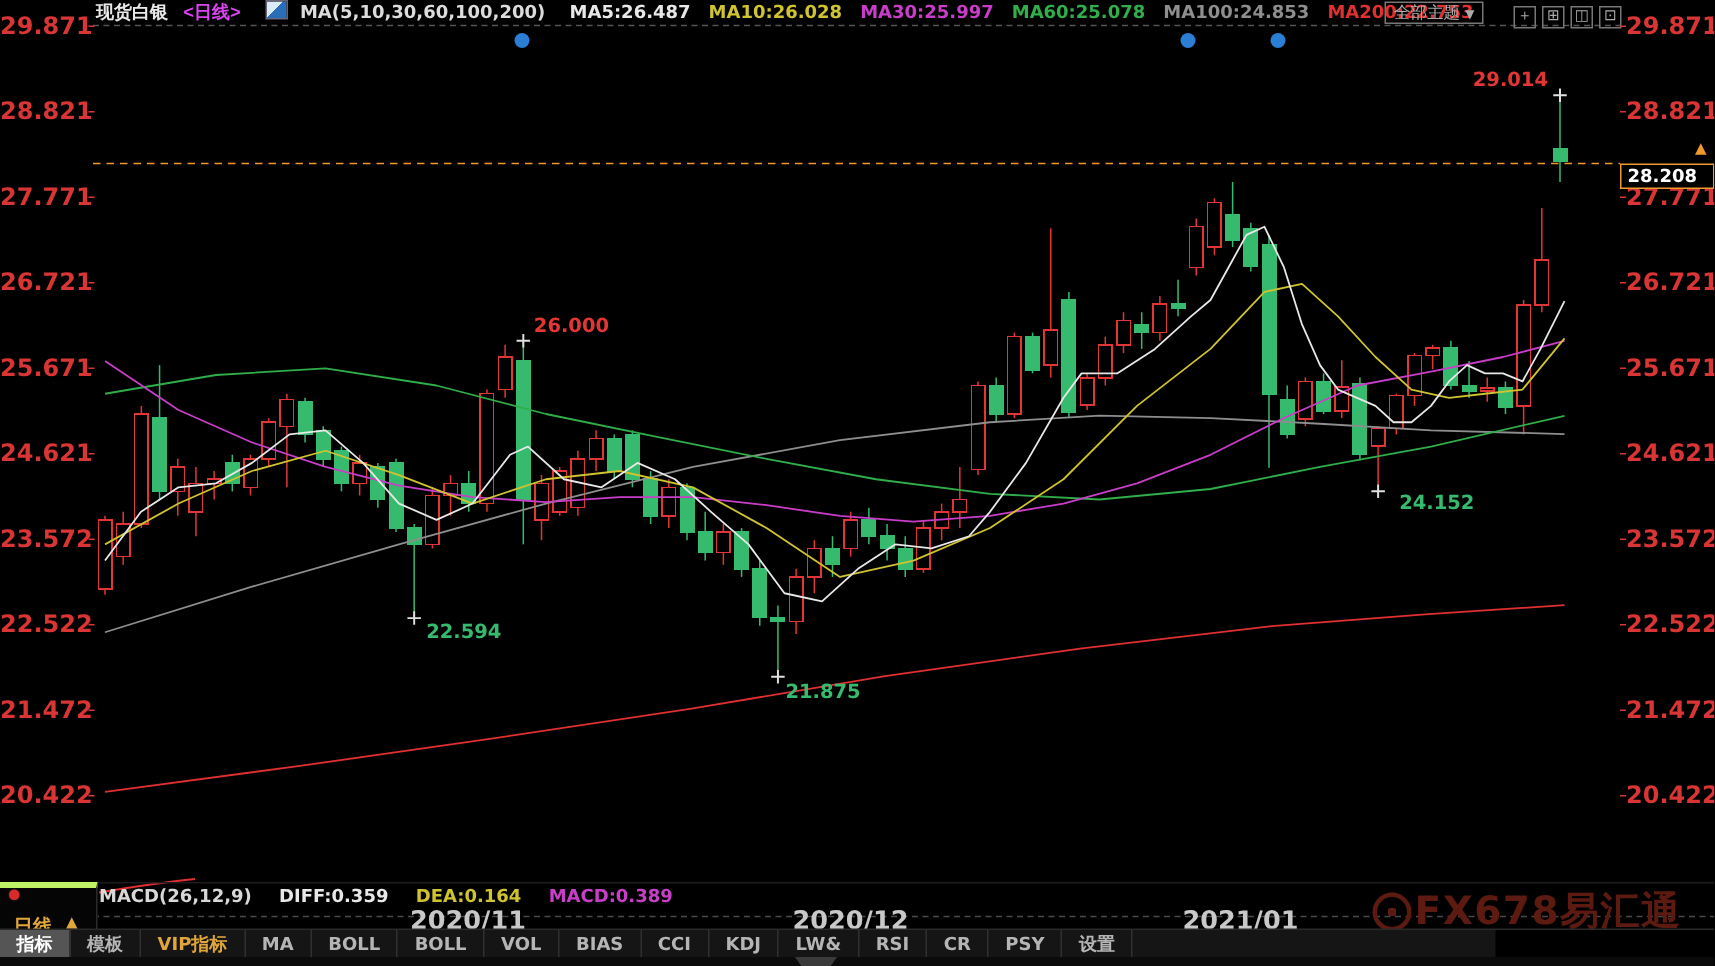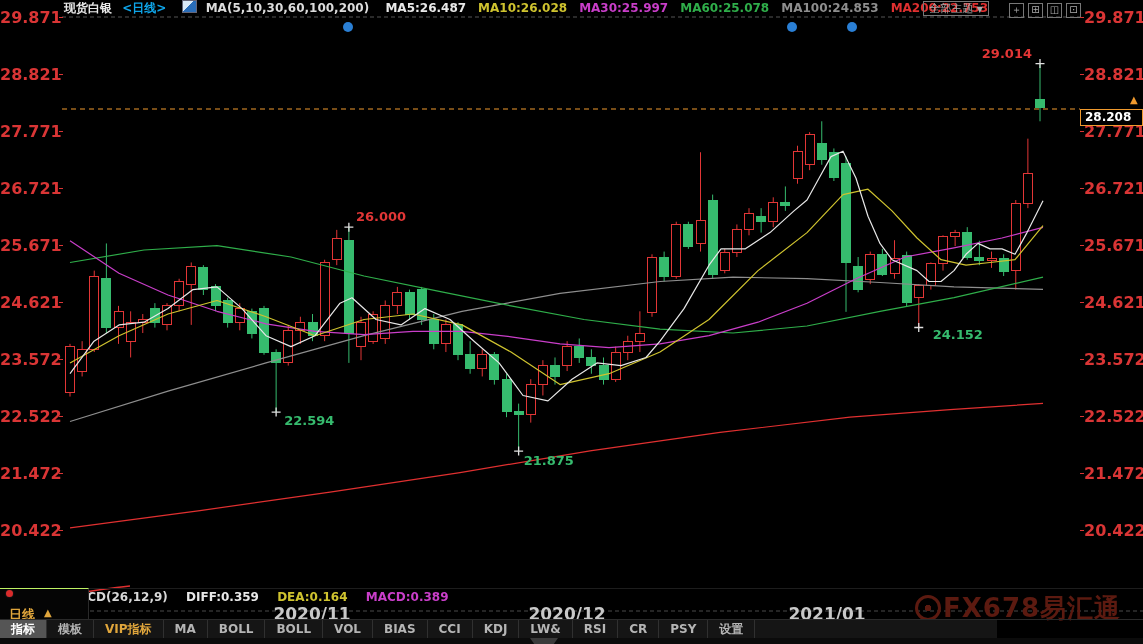--- a/index.html
+++ b/index.html
@@ -18,21 +18,21 @@
   .axlab{position:absolute;font-size:16px;font-weight:bold;color:#d93535;transform:translateY(-50%);z-index:3;}
   .axlab.left{width:56px;left:0;text-align:right;}
   .axlab.right{left:1084px;text-align:left;}
   .tick{position:absolute;width:4px;height:0;border-top:1px solid #d93535;z-index:3;}
   #price-tag{left:1080px;top:109px;width:57px;height:15px;border:1px solid #f09a2e;background:#000;
      color:#fff;font-size:12px;font-weight:bold;line-height:15px;padding-left:4px;}
   #edge-arrow{left:1130px;top:94px;color:#f09a2e;font-size:10px;z-index:4;}
   #macd-row{left:66px;top:590px;font-size:12px;font-weight:bold;white-space:nowrap;}
   #macd-row span{margin-right:14px;}
   .datelab{position:absolute;top:604px;transform:translateX(-50%);font-size:17px;font-weight:bold;color:#c8c8c8;z-index:3;}
-  #bl-panel{left:0;top:588px;width:64px;height:31px;border-top:1px solid #bef264;border-right:1px solid #2a2a2a;background:#050505;padding-left:24px;}
+  #bl-panel{left:0;top:588px;width:64px;height:31px;border-top:4px solid #bef264;border-right:1px solid #2a2a2a;background:#050505;}
   #rec-dot{position:absolute;left:6px;top:1px;width:7px;height:7px;border-radius:50%;background:#d92b2b;box-shadow:0 0 2px #fff3;}
   #period-lab{position:absolute;left:9px;top:17px;font-size:13px;font-weight:bold;color:#e0a63c;}
   #period-arrow{position:absolute;left:44px;top:18px;font-size:10px;color:#e0a63c;}
   #sep-top-tabs{left:0;top:619px;width:1143px;height:0;border-top:1px solid #2a2a2a;}
   #plot-bottom{left:0;top:588px;width:1143px;height:0;border-top:1px solid #1d1d1d;z-index:2;}
   #tabs{left:0;top:620px;width:997px;height:18px;background:#151515;display:flex;align-items:stretch;}
   .tab{padding:0 11px;font-size:12px;font-weight:bold;color:#b5b5b5;line-height:18px;border-right:1px solid #303030;}
   .tab.active{background:#555;color:#fff;}
   .tab.vip{color:#e0a63c;}
   #bottom-strip{left:0;top:638px;width:1143px;height:6px;background:#0b0b0b;}
@@ -255,21 +255,21 @@
         <text x="523.625" y="465.1148339999999" fill="#36bb6e" font-size="13" font-weight="bold" text-anchor="start" font-family="DejaVu Sans, Liberation Sans, sans-serif">21.875</text>
         <path d="M914.25,327.4930884999999H923.25M918.75,322.9930884999999V331.9930884999999" stroke="#e0e0e0" stroke-width="1.3" fill="none"></path>
         <text x="932.75" y="339.4930884999999" fill="#36bb6e" font-size="13" font-weight="bold" text-anchor="start" font-family="DejaVu Sans, Liberation Sans, sans-serif">24.152</text>
         <path d="M1035.5,63.52781549999996H1044.5M1040,59.02781549999996V68.02781549999996" stroke="#e0e0e0" stroke-width="1.3" fill="none"></path>
         <text x="1032" y="57.52781549999996" fill="#e23636" font-size="13" font-weight="bold" text-anchor="end" font-family="DejaVu Sans, Liberation Sans, sans-serif">29.014</text>
       </g>
     </svg>
 
   <div id="header" class="ov">
     <span class="seg" style="color:#e8e8e8;">现货白银</span>
-    <span class="seg" style="color:#0ea5e9;margin-left:-6px;">&lt;日线&gt;</span>
+    <span class="seg" style="color:#d946ef;margin-left:-6px;font-family:Liberation Mono, monospace;">&lt;日线&gt;</span>
     <span id="chart-type-icon"></span>
     <span class="seg" style="color:#dcdcdc;">MA(5,10,30,60,100,200)</span>
     <span id="ma-values"><span class="seg" style="color: rgb(232, 232, 232);">MA5:26.487</span><span class="seg" style="color: rgb(207, 195, 47);">MA10:26.028</span><span class="seg" style="color: rgb(201, 62, 201);">MA30:25.997</span><span class="seg" style="color: rgb(47, 174, 74);">MA60:25.078</span><span class="seg" style="color: rgb(142, 142, 142);">MA100:24.853</span><span class="seg" style="color: rgb(224, 48, 48);">MA200:22.753</span></span>
   </div>
 
   <div id="controls" class="ov">
     <div id="theme-dd">
       <span>全部主题</span>
       <span style="font-size:8px;">▼</span>
     </div>

